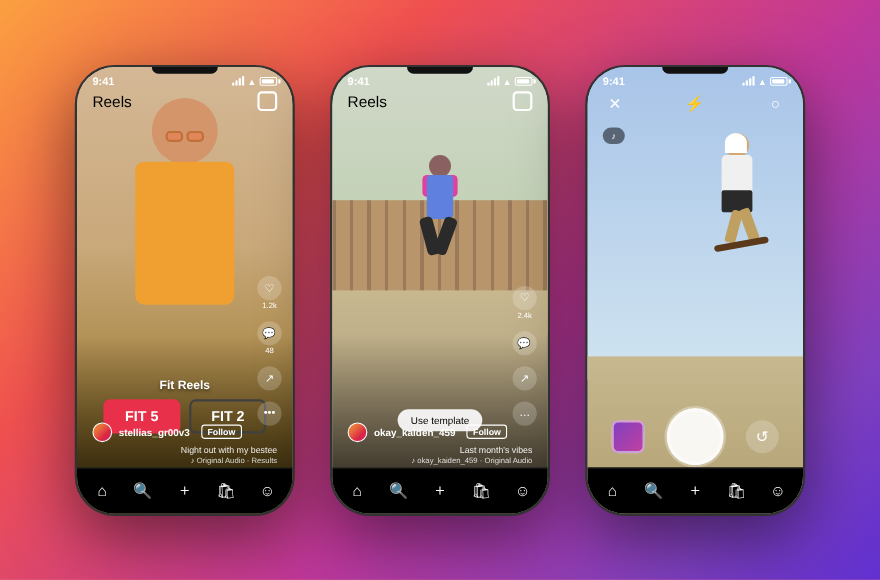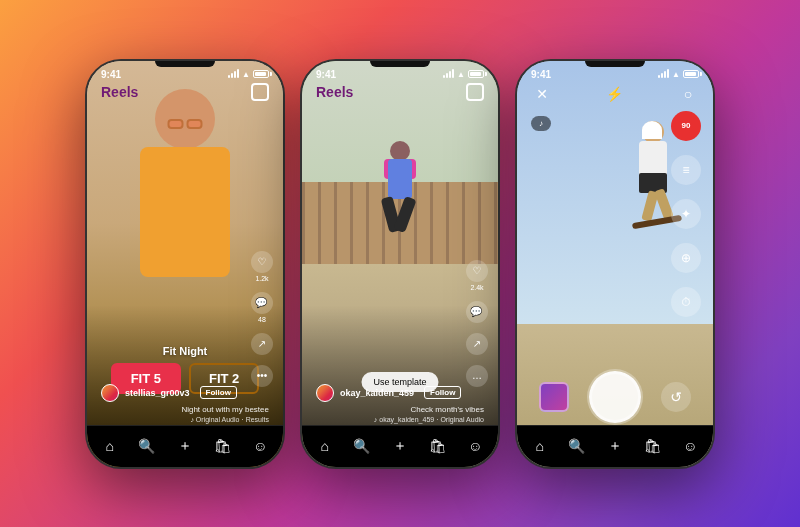--- a/index.html
+++ b/index.html
@@ -17,21 +17,21 @@
       inset: 0;
       background: linear-gradient(135deg, #fba040 0%, #f05050 30%, #c0389a 60%, #8040c0 85%, #6030d0 100%);
     }
 
     .phones-container {
       position: absolute;
       inset: 0;
       display: flex;
       align-items: center;
       justify-content: center;
-      gap: 15px;
+      gap: 32px;
       padding: 10px;
     }
 
     
     .phone {
       position: relative;
       width: 200px;
       height: 410px;
       background: #000;
       border-radius: 36px;
@@ -154,22 +154,22 @@
       top: 22px;
       left: 14px; right: 14px;
       display: flex;
       align-items: center;
       justify-content: space-between;
       z-index: 20;
     }
 
     .reels-title {
       font-size: 14px;
-      font-weight: 700;
-      color: #701a75;
+      font-weight: 400;
+      color: #000000;
     }
 
     .reels-icon {
       width: 18px; height: 18px;
       border: 2px solid #fff;
       border-radius: 4px;
       position: relative;
     }
 
     
@@ -206,21 +206,21 @@
 
     .fit-btn-1 {
       background: #e8304a;
       color: #fff;
       border: 2px solid #e8304a;
     }
 
     .fit-btn-2 {
       background: transparent;
       color: #fff;
-      border: 2px solid #a16207;
+      border: 2px solid #404040;
     }
 
     
     .bottom-info {
       position: absolute;
       bottom: 44px;
       left: 0; right: 0;
       padding: 0 14px;
       z-index: 20;
       text-align: right;
@@ -621,21 +621,21 @@
       </div>
 
       <div class="reels-header">
         <span class="reels-title">Reels</span>
         <div class="reels-icon"></div>
       </div>
 
       <div class="bottom-gradient"></div>
 
       <div class="fit-check-overlay">
-        <div class="fit-check-title">Fit Night</div>
+        <div class="fit-check-title">Fit Reels</div>
         <div class="fit-buttons">
           <div class="fit-btn fit-btn-1">FIT 5</div>
           <div class="fit-btn fit-btn-2">FIT 2</div>
         </div>
       </div>
 
       <div class="bottom-info">
         <div class="user-row">
           <div class="avatar-small"></div>
           <span class="username">stellias_gr00v3</span>
@@ -711,21 +711,21 @@
       <div class="bottom-gradient"></div>
 
       <div class="use-template-btn">Use template</div>
 
       <div class="bottom-info">
         <div class="user-row">
           <div class="avatar-small"></div>
           <span class="username">okay_kaiden_459</span>
           <span class="follow-btn">Follow</span>
         </div>
-        <div class="caption">Check month's vibes</div>
+        <div class="caption">Last month's vibes</div>
         <div class="audio-row">♪ okay_kaiden_459 · Original Audio</div>
       </div>
 
       <div class="right-actions">
         <div class="action-icon">
           <div class="icon-circle">♡</div>
           <span class="icon-count">2.4k</span>
         </div>
         <div class="action-icon">
           <div class="icon-circle">💬</div>
@@ -784,27 +784,20 @@
       <div class="phone3-top-controls">
         <div class="control-icon">✕</div>
         <div class="control-icon">⚡</div>
         <div class="control-icon">○</div>
       </div>
 
       <div class="music-indicator">
         <span>♪</span>
       </div>
 
-      <div class="phone3-right-controls">
-        <div class="right-ctrl timer">90</div>
-        <div class="right-ctrl">≡</div>
-        <div class="right-ctrl">✦</div>
-        <div class="right-ctrl">⊕</div>
-        <div class="right-ctrl">⏱</div>
-      </div>
 
       <div class="shutter-area">
         <div class="thumbnail-box"></div>
         <div class="shutter-btn"></div>
         <div class="flip-icon">↺</div>
       </div>
 
       <div class="bottom-nav">
         <div class="nav-item active">⌂</div>
         <div class="nav-item">🔍</div>

